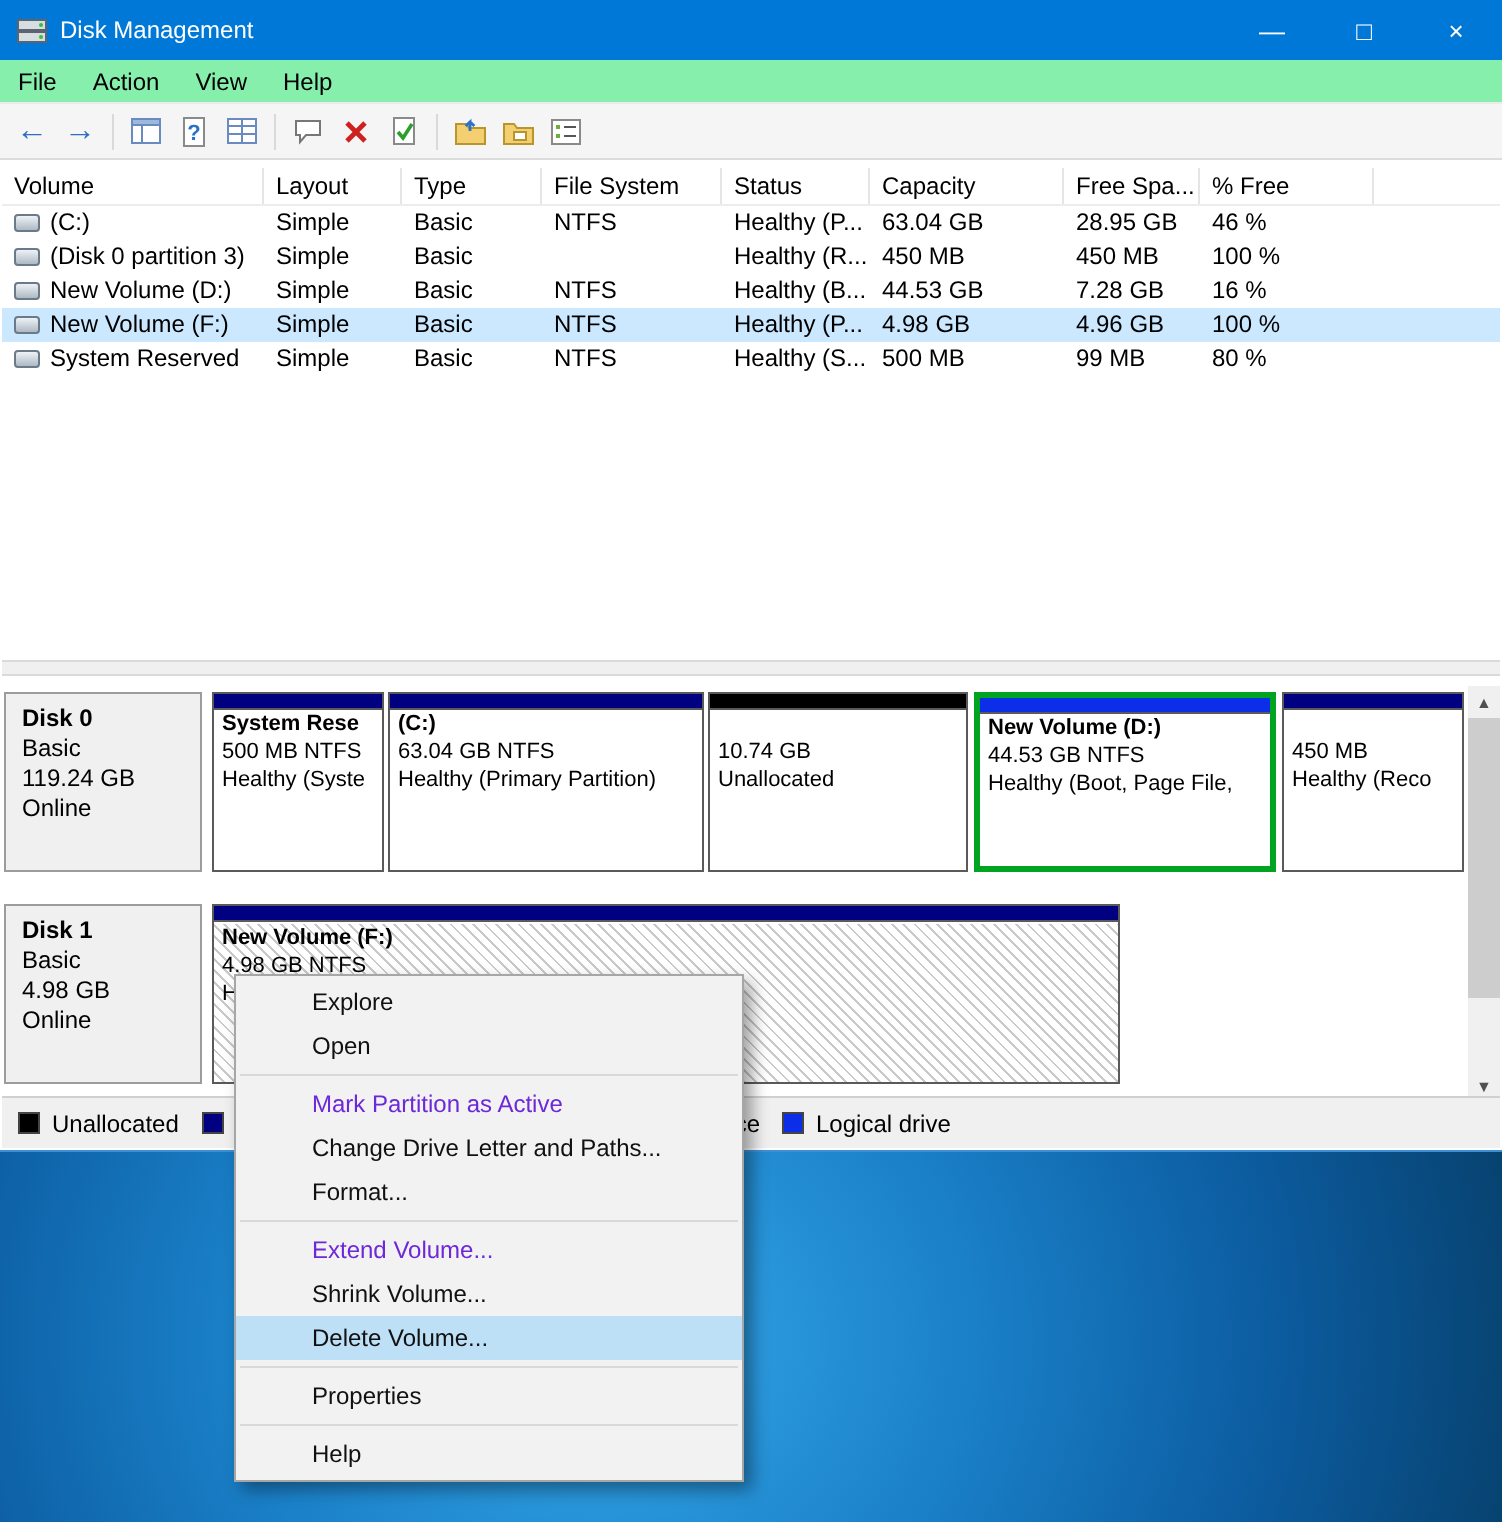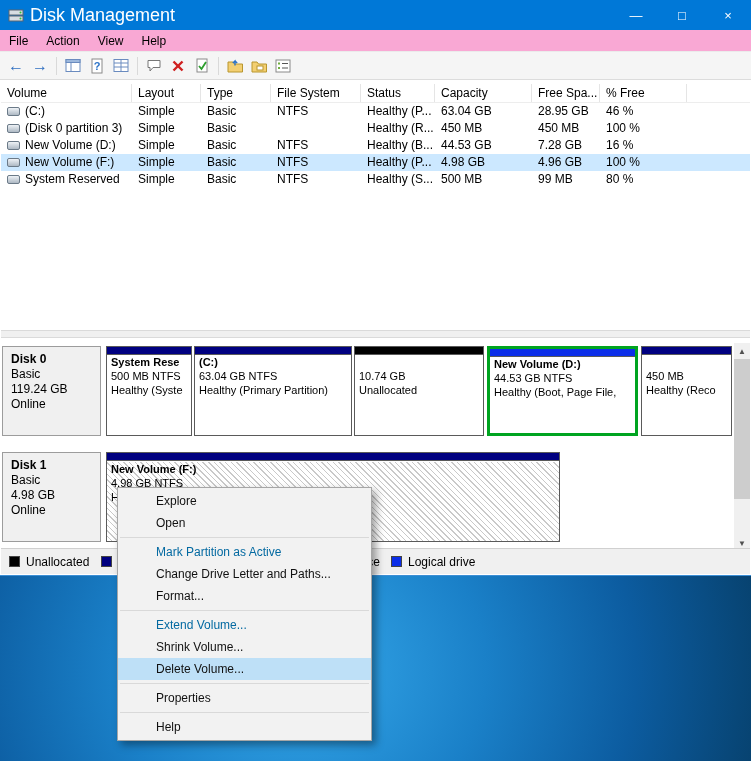--- a/index.html
+++ b/index.html
@@ -7,26 +7,26 @@
   body {
     font-family:"Liberation Sans", sans-serif; font-size:12px; color:#000;
     background: radial-gradient(ellipse 62% 55% at 40% 88%, #35a8ea 0%, #1a80c8 40%, #0c5ca0 72%, #07426f 100%);
     position:relative;
   }
   .window { position:absolute; left:0; top:0; width:751px; height:575px; background:#fff;
             box-shadow:0 0 0 1px #3c8fd6; }
   
   .titlebar { height:30px; background:#0078d7; display:flex; align-items:center; color:#fff; }
   .title-icon { margin-left:8px; width:16px; height:16px; flex:0 0 auto; }
-  .title-text { margin-left:6px; font-size:18px; }
+  .title-text { margin-left:6px; font-size:12px; }
   .caption { margin-left:auto; display:flex; height:30px; }
   .cap-btn { width:46px; height:30px; display:flex; align-items:center; justify-content:center;
              font-size:13px; color:#fff; }
   
-  .menubar { height:22px; background:#f9a8d4; display:flex; align-items:center; border-bottom:1px solid #ebebeb; }
+  .menubar { height:22px; background:#86efac; display:flex; align-items:center; border-bottom:1px solid #ebebeb; }
   .menu-item { padding:3px 9px; }
   .toolbar { height:28px; background:#f5f5f5; border-bottom:1px solid #dcdcdc; display:flex; align-items:center; padding-left:4px; }
   .tbtn { width:24px; height:22px; display:flex; align-items:center; justify-content:center; }
   .arrow { color:#2f6fc1; font-size:16px; font-weight:bold; line-height:1; }
   .tsep { width:1px; height:18px; background:#d9d9d9; margin:0 4px; }
   
   .list { position:absolute; top:84px; left:1px; width:749px; height:246px; background:#fff; }
   .list-header { display:flex; height:19px; border-bottom:1px solid #ededed; }
   .hcol { line-height:18px; border-right:1px solid #e5e5e5; }
   .hcol, .c { padding-left:6px; overflow:hidden; white-space:nowrap; flex:0 0 auto; }
@@ -59,21 +59,21 @@
   .sthumb { position:absolute; left:0; top:16px; width:16px; height:140px; background:#cdcdcd; }
   
   .legend { position:absolute; top:548px; left:1px; width:749px; height:26px; background:#f0f0f0;
             border-top:1px solid #d0d0d0; }
   .leg-item { position:absolute; top:0; height:25px; display:flex; align-items:center; gap:6px; white-space:nowrap; }
   .swatch { width:11px; height:11px; border:1px solid #444; flex:0 0 auto; }
   
   .ctx { position:absolute; left:117px; top:487px; width:255px; background:#f2f2f2;
          border:1px solid #a6a6a6; box-shadow:4px 4px 8px rgba(0,0,0,0.38); padding:2px 0; z-index:100; }
   .ctx-item { height:22px; line-height:22px; padding-left:38px; color:#111; white-space:nowrap; }
-  .ctx-item.disabled { color:#0369a1; }
+  .ctx-item.disabled { color:#6d28d9; }
   .ctx-item.hl { background:#bee0f7; }
   .ctx-sep { height:1px; background:#d9d9d9; margin:3px 2px; }
 </style>
 </head>
 <body>
 
 <div class="window">
 
   <div class="titlebar" style="background: rgb(0, 120, 215);">
     <svg class="title-icon" viewBox="0 0 16 16">

